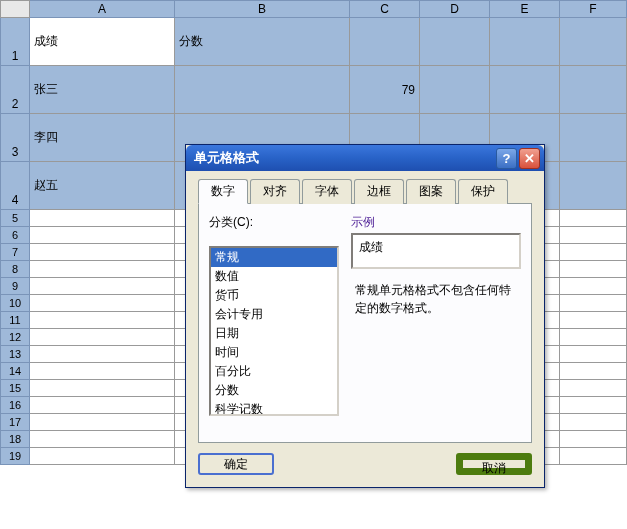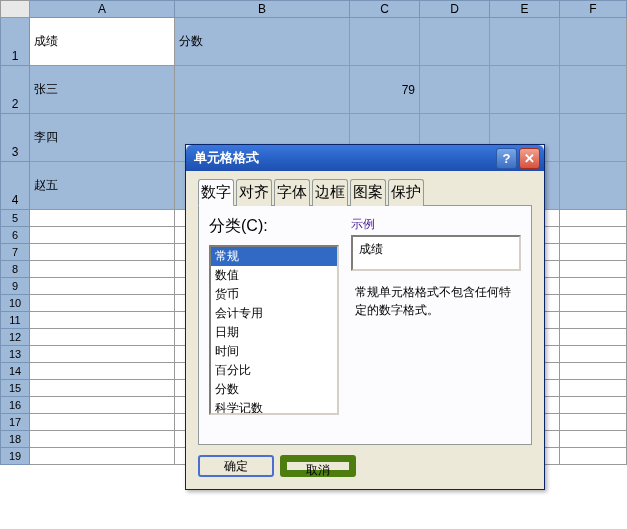--- a/index.html
+++ b/index.html
@@ -23,36 +23,36 @@
   
   .dialog { position: absolute; top: 144px; left: 185px; width: 360px; background: #ece9d8; border: 1px solid #0a246a; box-shadow: 2px 2px 4px rgba(0,0,0,0.3); }
   .titlebar { height: 26px; background: linear-gradient(to bottom, #3b77dd 0%, #2862c7 50%, #1e4fb0 100%); display: flex; align-items: center; padding: 0 4px; color: #fff; font-weight: bold; font-size: 13px; border-radius: 6px 6px 0 0; }
   .titlebar-text { flex: 1; padding-left: 4px; }
   .titlebar-btn { width: 21px; height: 21px; margin-left: 2px; border-radius: 3px; display: flex; align-items: center; justify-content: center; font-weight: bold; }
   .help-btn { background: linear-gradient(to bottom, #7ba7e8, #3b6fc4); border: 1px solid #2a5a9f; color: #fff; }
   .close-btn { background: linear-gradient(to bottom, #f0a090, #d9513c); border: 1px solid #a03020; color: #fff; font-size: 13px; }
   
   .dialog-body { padding: 8px 12px 12px; }
   .tabs { display: flex; gap: 2px; margin-bottom: -1px; position: relative; z-index: 2; }
-  .tab { padding: 3px 2px; background: #ece9d8; border: 1px solid #919b9c; border-bottom: none; border-radius: 3px 3px 0 0; cursor: pointer; font-size: 15px; }
+  .tab { padding: 3px 12px; background: #ece9d8; border: 1px solid #919b9c; border-bottom: none; border-radius: 3px 3px 0 0; cursor: pointer; font-size: 12px; }
   .tab.active { background: #fcfcfe; border-bottom: 1px solid #fcfcfe; position: relative; z-index: 3; }
   
   .tab-content { background: #fcfcfe; border: 1px solid #919b9c; padding: 10px; min-height: 240px; position: relative; z-index: 1; display: flex; gap: 12px; }
   .left-col { width: 130px; }
   .right-col { flex: 1; }
-  .label { font-size: 16px; margin-bottom: 8px; }
+  .label { font-size: 12px; margin-bottom: 15px; }
   .listbox { width: 100%; height: 170px; background: #fff; border: 2px inset #d4d0c8; overflow: auto; }
   .list-item { padding: 1px 4px; font-size: 12px; cursor: pointer; }
   .list-item.selected { background: #316ac5; color: #fff; }
   
   .preview-box { background: #fff; border: 2px inset #d4d0c8; padding: 4px 6px; height: 36px; margin-bottom: 12px; font-size: 12px; }
   .desc-text { font-size: 12px; padding: 0 4px; line-height: 1.5; }
   .green-label { color: #4c1d95; font-size: 12px; margin-bottom: 2px; }
   
-  .dialog-footer { display: flex; justify-content: flex-start; gap: 6px; padding-top: 10px; }
+  .dialog-footer { display: flex; justify-content: space-between; gap: 6px; padding-top: 10px; }
   .dlg-btn { width: 76px; height: 22px; background: #ece9d8; border: 7px solid #4d7c0f; border-radius: 3px; cursor: pointer; font-size: 12px; }
   .dlg-btn.primary { border: 2px solid #4a6fd0; }
 </style>
 </head>
 <body>
 
 <div class="spreadsheet">
   <div class="col-headers">
     <div class="corner"></div>
     <div id="col-headers-container" style="display: flex;">

